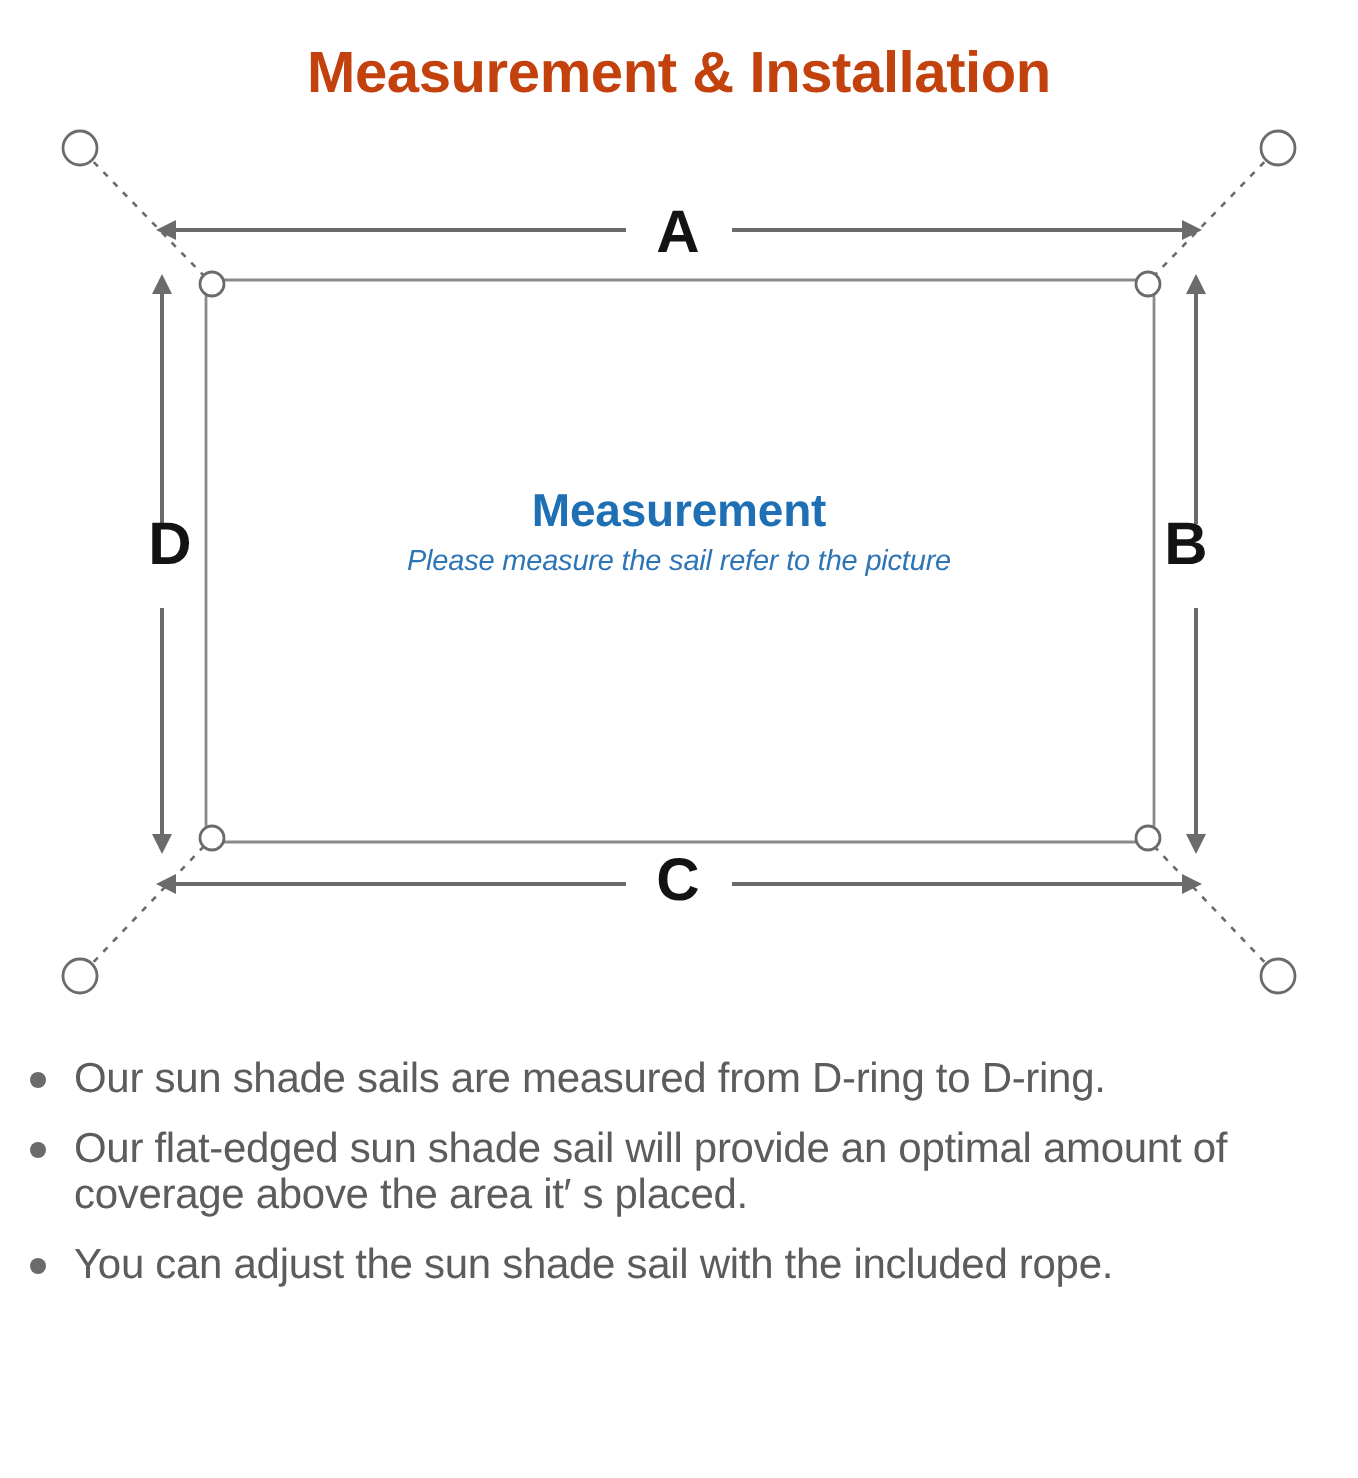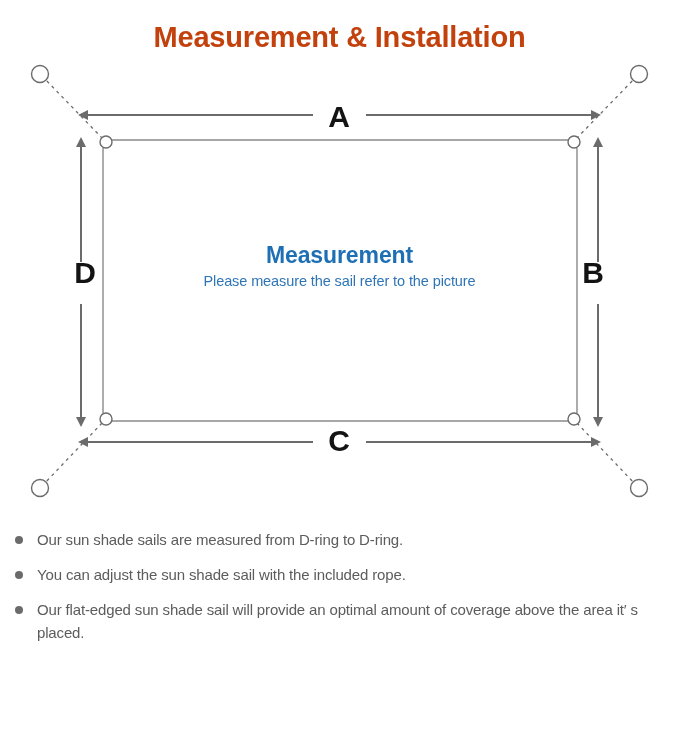--- a/index.html
+++ b/index.html
@@ -59,20 +59,21 @@
     color: #1f6fb5;
     line-height: 30px;
     letter-spacing: -0.1px;
   }
   .center-sub {
     font-size: 14.5px;
     font-weight: normal;
     color: #2e75b6;
     line-height: 22px;
     letter-spacing: -0.1px;
+    font-style: italic;
   }
 
   
   .dim-letter {
     position: absolute;
     font-size: 30px;
     font-weight: bold;
     color: #131313;
     line-height: 30px;
     text-align: center;
@@ -86,21 +87,21 @@
   .notes {
     position: absolute;
     left: 10px;
     top: 528px;
     width: 665px;
   }
   .note {
     position: relative;
     padding-left: 27px;
     color: #5c5c5c;
-    font-size: 15px;
+    font-size: 21px;
     line-height: 23px;
     letter-spacing: -0.15px;
     margin-bottom: 12px;
   }
   .note:before {
     content: "";
     position: absolute;
     left: 5px;
     top: 8px;
     width: 8px;
@@ -171,15 +172,15 @@
   </div>
 
   <div class="dim-letter dim-a">A</div>
   <div class="dim-letter dim-b">B</div>
   <div class="dim-letter dim-c">C</div>
   <div class="dim-letter dim-d">D</div>
 </div>
 
 <div class="notes">
   <div class="note">Our sun shade sails are measured from D-ring to D-ring.</div>
+  <div class="note">Our flat-edged sun shade sail will provide an optimal amount of coverage above the area it′ s placed.</div>
   <div class="note">You can adjust the sun shade sail with the included rope.</div>
-  <div class="note">Our flat-edged sun shade sail will provide an optimal amount of coverage above the area it′ s placed.</div>
 </div>
 
 </body></html>

